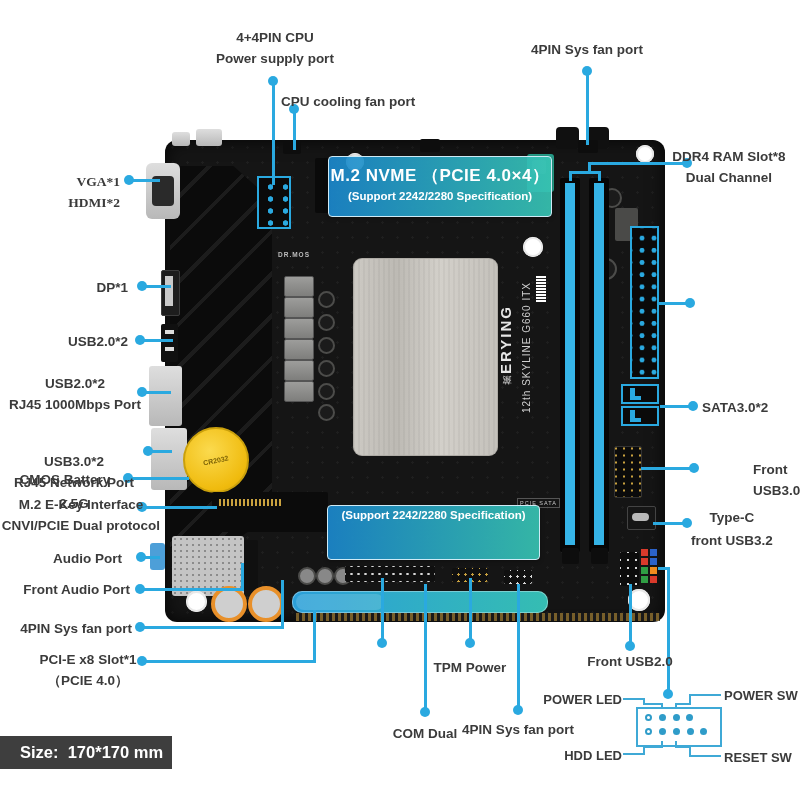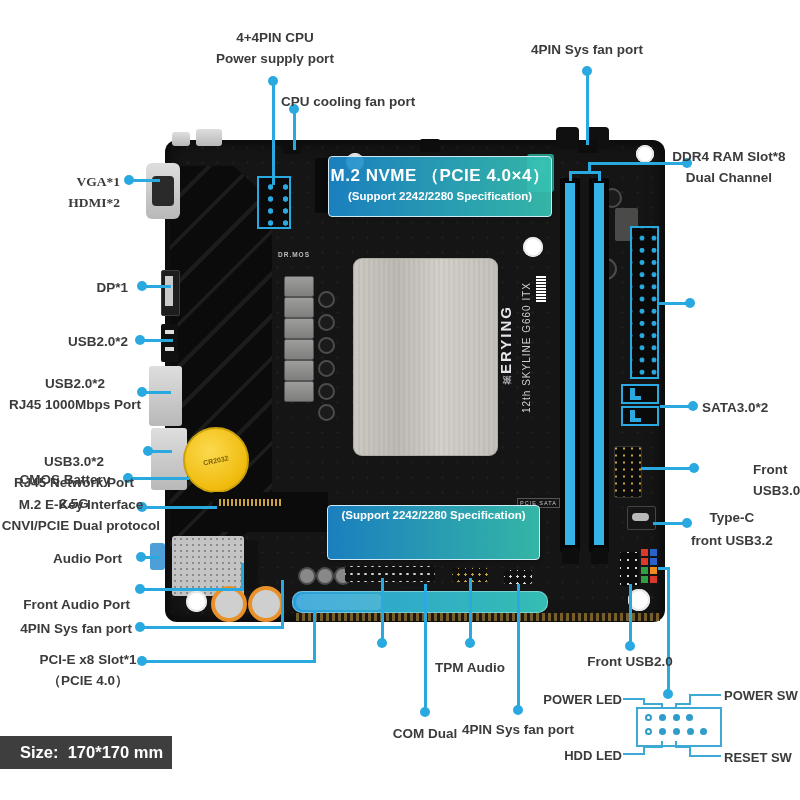--- a/index.html
+++ b/index.html
@@ -289,32 +289,32 @@
   <div class="lbl r" style="left:48px;top:277px;width:80px;">DP*1</div>
   <div class="lbl r" style="left:38px;top:331px;width:90px;">USB2.0*2</div>
   <div class="lbl c" style="left:0px;top:373px;width:150px;">USB2.0*2
 RJ45 1000Mbps Port</div>
   <div class="lbl c" style="left:0px;top:451px;width:148px;">USB3.0*2
 RJ45 Network Port 2.5G</div>
   <div class="lbl c" style="left:10px;top:469px;width:110px;">CMOS Battery</div>
   <div class="lbl c" style="left:0px;top:494px;width:162px;">M.2 E-Key Interface
 CNVI/PCIE Dual protocol</div>
   <div class="lbl r" style="left:12px;top:548px;width:110px;">Audio Port</div>
-  <div class="lbl r" style="left:18px;top:579px;width:112px;margin-top:15px;">Front Audio Port</div>
+  <div class="lbl r" style="left:18px;top:579px;width:112px;">Front Audio Port</div>
   <div class="lbl r" style="left:10px;top:618px;width:122px;">4PIN Sys fan port</div>
   <div class="lbl c" style="left:8px;top:649px;width:160px;">PCI-E x8 Slot*1
 （PCIE 4.0）</div>
   <div class="lbl c" style="left:660px;top:146px;width:138px;">DDR4 RAM Slot*8
 Dual Channel</div>
   <div class="lbl" style="left:702px;top:397px;">SATA3.0*2</div>
   <div class="lbl" style="left:714px;top:459px;margin-left:39px;">Front USB3.0</div>
   <div class="lbl c" style="left:662px;top:506px;width:140px;line-height:23px;">Type-C
 front USB3.2</div>
   <div class="lbl c" style="left:560px;top:651px;width:140px;">Front USB2.0</div>
-  <div class="lbl c" style="left:410px;top:657px;width:120px;">TPM Audio</div>
+  <div class="lbl c" style="left:410px;top:657px;width:120px;">TPM Power</div>
   <div class="lbl c" style="left:355px;top:723px;width:140px;">COM Dual</div>
   <div class="lbl c" style="left:438px;top:719px;width:160px;">4PIN Sys fan port</div>
   <div class="lbl r" style="left:528px;top:689px;width:94px;font-size:13px;">POWER LED</div>
   <div class="lbl" style="left:724px;top:685px;font-size:13px;">POWER SW</div>
   <div class="lbl r" style="left:538px;top:745px;width:84px;font-size:13px;">HDD LED</div>
   <div class="lbl" style="left:724px;top:747px;font-size:13px;">RESET SW</div>
 
   <div class="abs" style="left:0;top:736px;width:172px;height:33px;background:#3e3e3e;color:#fff;
               font-size:16.5px;font-weight:bold;line-height:33px;padding-left:20px;box-sizing:border-box;white-space:pre;">Size:  170*170 mm</div>
 

